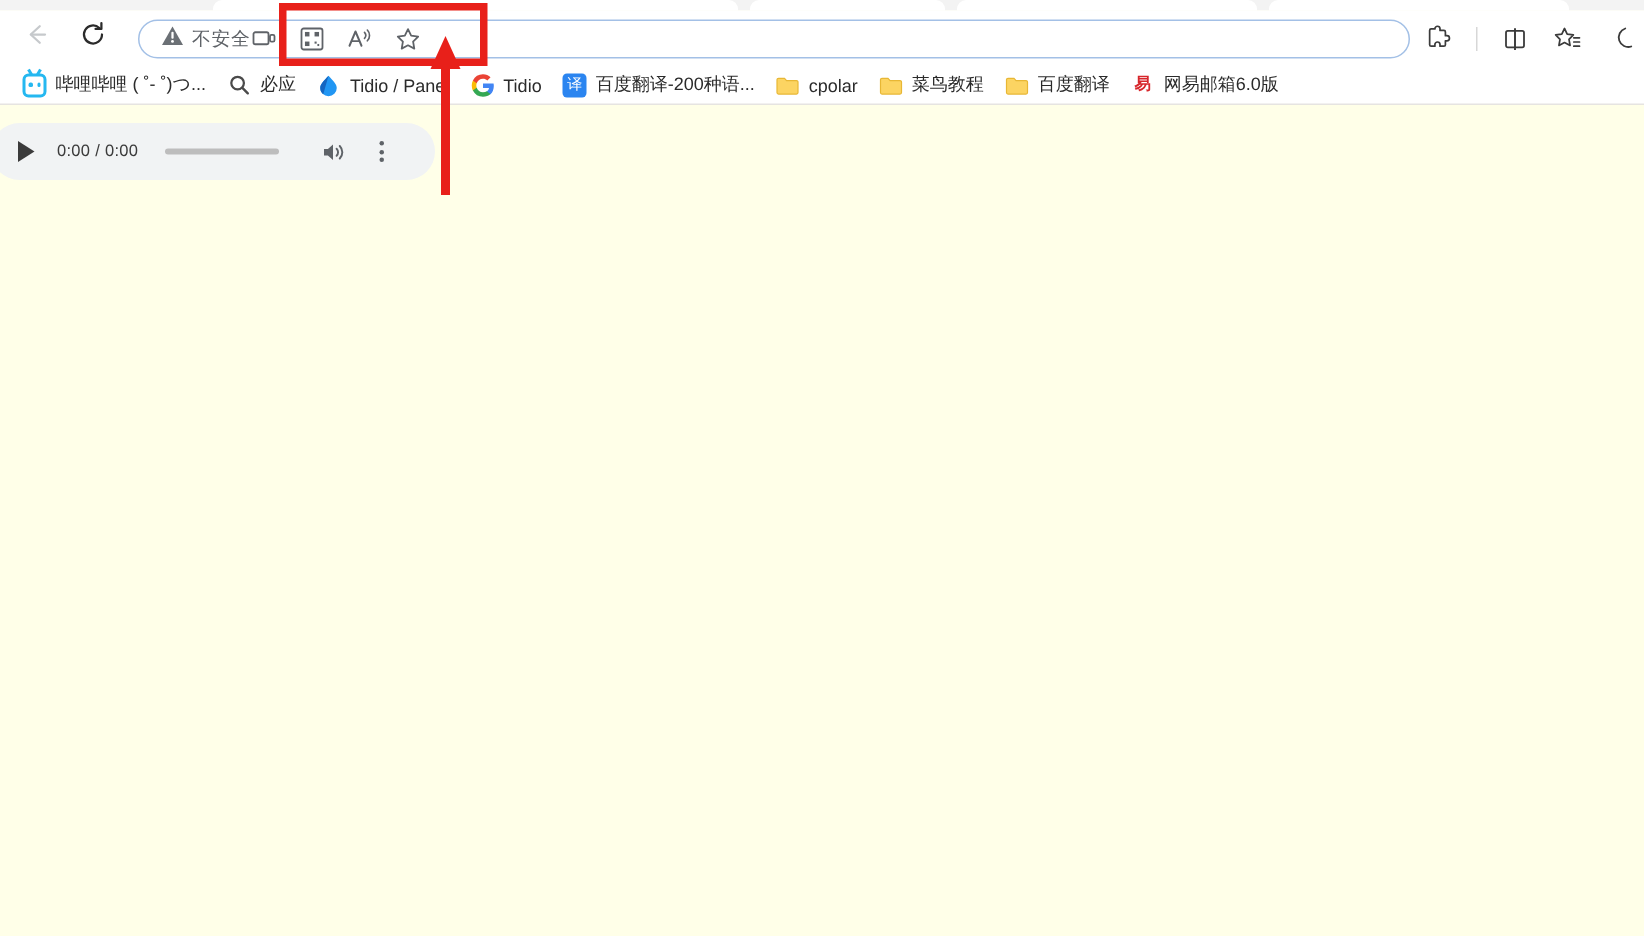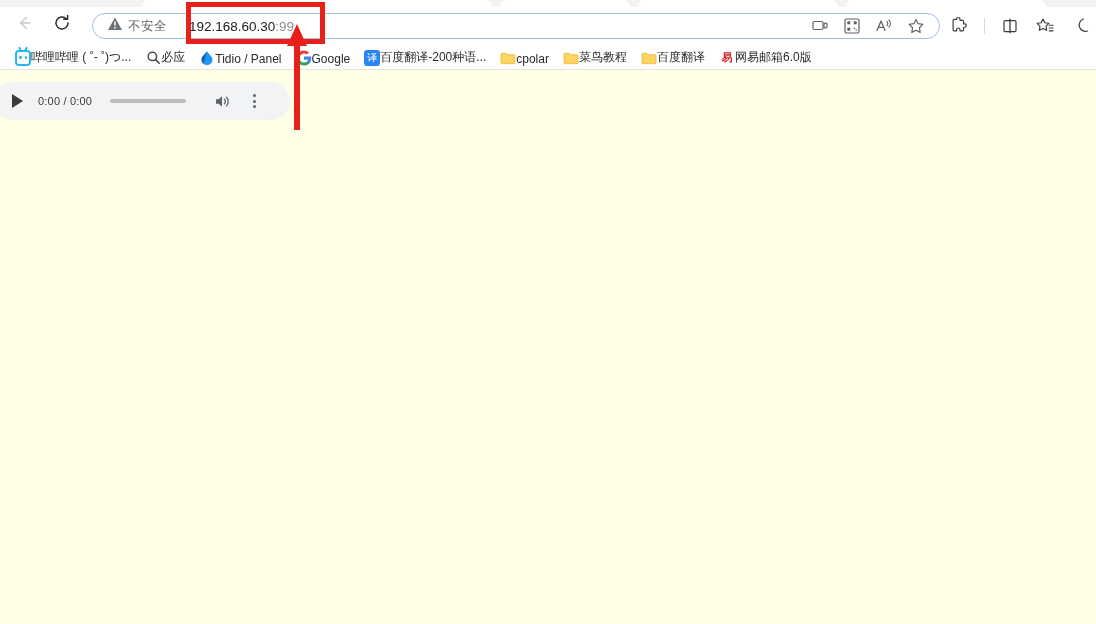--- a/index.html
+++ b/index.html
@@ -67,21 +67,21 @@
   .right-icons .ic { width: 20px; height: 20px; display:flex; align-items:center; justify-content:center; }
   .vsep { width:1px; height:16px; background:#d7d7d7; }
 
   
   .bookmarks {
     position: absolute; left: 0; top: 44px; width: 1096px; height: 26px;
     background: #ffffff; display: flex; align-items: center;
     padding-left: 8px; gap: 0px;
     border-bottom: 1px solid #e6e4e1;
   }
-  .bm { display: flex; align-items: flex-end; gap: 0; padding: 2px 7px; height: 22px; white-space: nowrap; }
+  .bm { display: flex; align-items: center; gap: 6px; padding: 2px 7px; height: 22px; white-space: nowrap; }
   .bm-label { font-size: 12px; color: #2b2b2b; }
   .fav { width: 16px; height: 16px; flex: 0 0 16px; position: relative;
          display:flex; align-items:center; justify-content:center;
          border-radius: 3px; font-size: 10px; line-height: 1; }
 
   .fav-bili { border: 2px solid #25b8f0; border-radius: 4px; background:#fff; }
   .fav-bili::before, .fav-bili::after {
     content:''; position:absolute; width:2px; height:4px; background:#25b8f0; top:-5px;
   }
   .fav-bili::before { left: 2px; transform: rotate(-30deg); }
@@ -178,21 +178,20 @@
       <div class="sec-chip">
         <span>
           <svg width="16" height="16" viewBox="0 0 16 16">
               <path d="M8 1.6 L15 14 L1 14 Z" fill="#6b7075"></path>
               <rect x="7.25" y="5.2" width="1.5" height="4.6" rx=".7" fill="#fff"></rect>
               <circle cx="8" cy="11.6" r=".95" fill="#fff"></circle>
             </svg>
         </span>
         <span class="sec-label">不安全</span>
       </div>
-      <div class="url-wrap"><span>192.168.60.30</span><span class="url-port">:99</span></div>
       <div class="omni-icons">
         <span class="ic">
           <svg width="18" height="18" viewBox="0 0 18 18">
               <rect x="2" y="4.5" width="10" height="8" rx="1.2" fill="none" stroke="#5f6368" stroke-width="1.2"></rect>
               <rect x="13" y="6.2" width="3" height="4.6" rx="1" fill="none" stroke="#5f6368" stroke-width="1.2"></rect>
             </svg>
         </span>
         <span class="ic">
           <svg width="18" height="18" viewBox="0 0 18 18">
               <rect x="2" y="2" width="14" height="14" rx="1.5" fill="none" stroke="#5f6368" stroke-width="1.2"></rect>
@@ -277,21 +276,21 @@
 
     <div class="bm">
       <span class="fav">
         <svg width="16" height="16" viewBox="0 0 16 16">
           <path d="M15.2 8.2 c0-.6-.05-1.1-.16-1.6H8v3.1h4.05a3.5 3.5 0 0 1-1.5 2.3v1.9h2.43c1.42-1.3 2.24-3.24 2.24-5.7z" fill="#4285f4"></path>
           <path d="M8 15.5c2.03 0 3.73-.67 4.98-1.82l-2.43-1.88c-.67.45-1.54.72-2.55.72-1.96 0-3.62-1.32-4.21-3.1H1.27v1.94A7.5 7.5 0 0 0 8 15.5z" fill="#34a853"></path>
           <path d="M3.79 9.42A4.5 4.5 0 0 1 3.55 8c0-.49.09-.97.24-1.42V4.64H1.27A7.5 7.5 0 0 0 .5 8c0 1.21.29 2.35.77 3.36z" fill="#fbbc05"></path>
           <path d="M8 3.48c1.11 0 2.1.38 2.88 1.13l2.15-2.15C11.73 1.23 10.03.5 8 .5A7.5 7.5 0 0 0 1.27 4.64L3.79 6.58C4.38 4.8 6.04 3.48 8 3.48z" fill="#ea4335"></path>
         </svg>
       </span>
-      <span class="bm-label">Google</span>
+      <span class="bm-label">Tidio</span>
     </div>
 
     <div class="bm">
       <span class="fav fav-fanyi">译</span>
       <span class="bm-label">百度翻译-200种语...</span>
     </div>
 
     <div class="bm">
       <span class="fav fav-folder">
         <svg width="16" height="14" viewBox="0 0 16 14">

